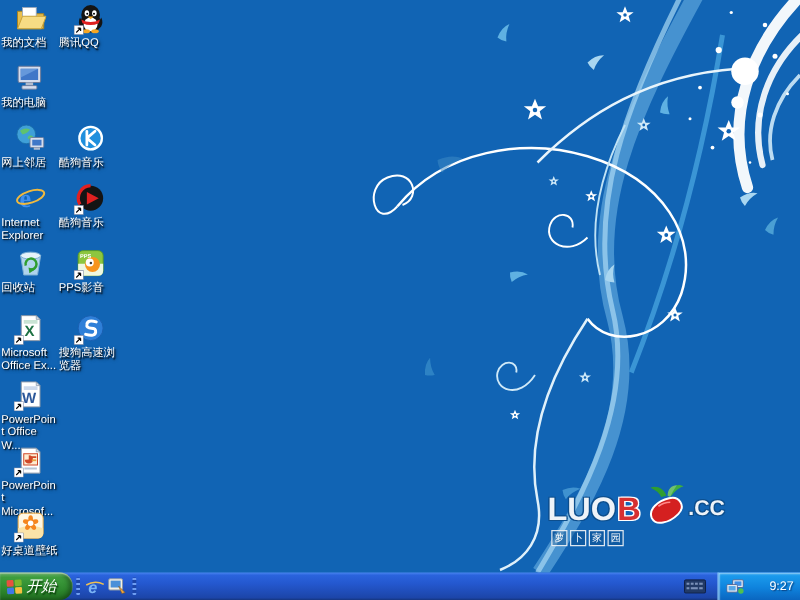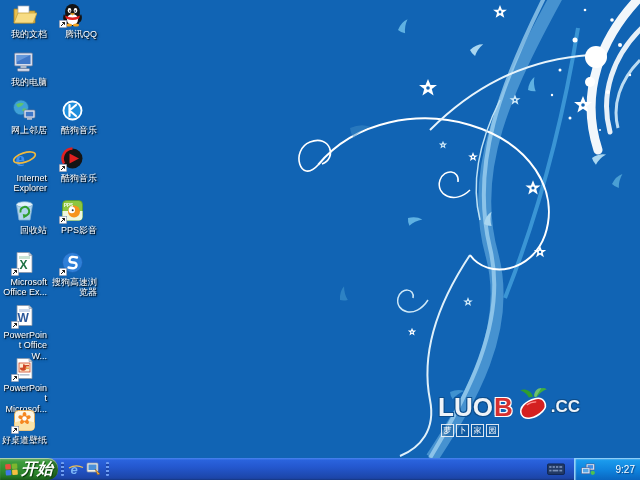--- a/index.html
+++ b/index.html
@@ -1,21 +1,21 @@
 <!DOCTYPE html>
 <html><head>
 <meta charset="utf-8">
 <style>
   html,body{margin:0;padding:0;}
   body{width:640px;height:480px;overflow:hidden;font-family:"Liberation Sans",sans-serif;}
   .desktop{position:relative;width:640px;height:480px;background:#1164b4;overflow:hidden;}
   .wall{position:absolute;left:0;top:0;width:640px;height:458px;}
 
   
-  .cell{position:absolute;width:46px;text-align:right;cursor:default;}
+  .cell{position:absolute;width:46px;text-align:left;cursor:default;}
   .cell.c2{width:50px;}
   .ig{position:relative;width:25px;height:25px;margin:0 auto 2px;}
   .ig svg.main{width:25px;height:25px;display:block;}
   .sc{position:absolute;left:-1px;bottom:-1px;width:8px;height:8px;display:block;}
   .lbl{font-size:9px;color:#fff;line-height:1.15;
        text-shadow:1px 1px 1px rgba(0,0,0,.9),1px 1px 3px rgba(0,0,0,.55);
        word-wrap:break-word;}
 
   
   .logo{position:absolute;left:438px;top:386px;width:160px;height:58px;}
@@ -32,21 +32,21 @@
       color:#fff;font-size:8px;line-height:11px;text-align:center;}
 
   
   .taskbar{position:absolute;left:0;bottom:0;width:640px;height:22px;display:flex;align-items:center;
       background:linear-gradient(180deg,#4a85f0 0%,#2a63dd 10%,#2458cf 40%,#1c45a8 92%,#15357f 100%);}
   .start{height:22px;width:58px;display:flex;align-items:center;gap:3px;padding-left:5px;box-sizing:border-box;
       border-radius:0 10px 10px 0;cursor:pointer;
       background:linear-gradient(180deg,#71c171 0%,#3e9e3e 18%,#2f8a2f 60%,#1f6c1f 100%);
       box-shadow:inset 0 1px 1px rgba(255,255,255,.55),inset -3px 0 4px rgba(0,0,0,.35);}
   .winflag{width:13px;height:13px;}
-  .start-txt{color:#fff;font-size:16px;font-weight:bold;font-style:italic;
+  .start-txt{color:#fff;font-size:12px;font-weight:normal;font-style:italic;
       text-shadow:1px 1px 1px rgba(0,40,0,.8);}
   .grip{width:3px;height:14px;margin:0 3px;
       background:repeating-linear-gradient(180deg,#6f9ef2 0 2px,#1c45a8 2px 4px);border-radius:1px;}
   .ql{width:18px;height:18px;display:flex;align-items:center;justify-content:center;cursor:pointer;}
   .ql svg{width:16px;height:16px;}
   .tb-space{flex:1;}
   .ime{width:18px;height:14px;margin-right:9px;display:flex;align-items:center;cursor:pointer;}
   .tray{height:22px;display:flex;align-items:center;gap:4px;padding:0 5px 0 6px;
       border-left:1px solid #8fd0f8;
       background:linear-gradient(180deg,#5cb6f3 0%,#1a9aec 12%,#0f83dd 55%,#0a66c0 100%);

